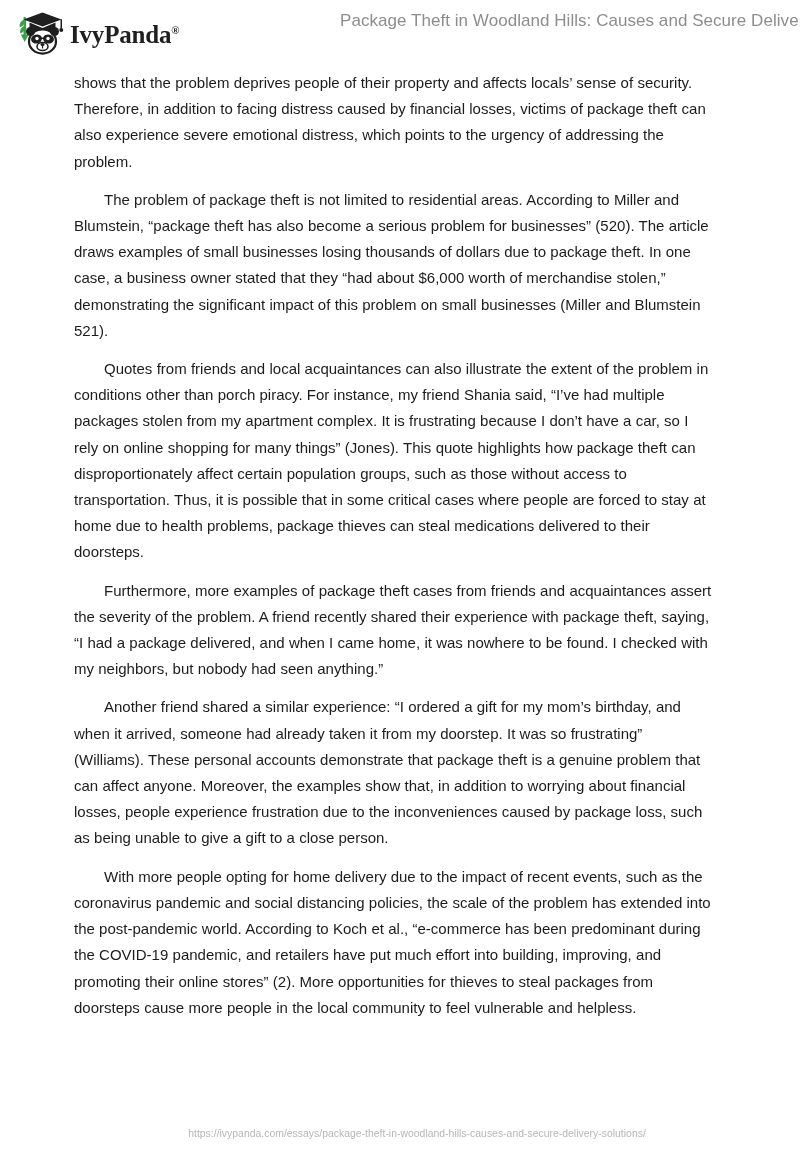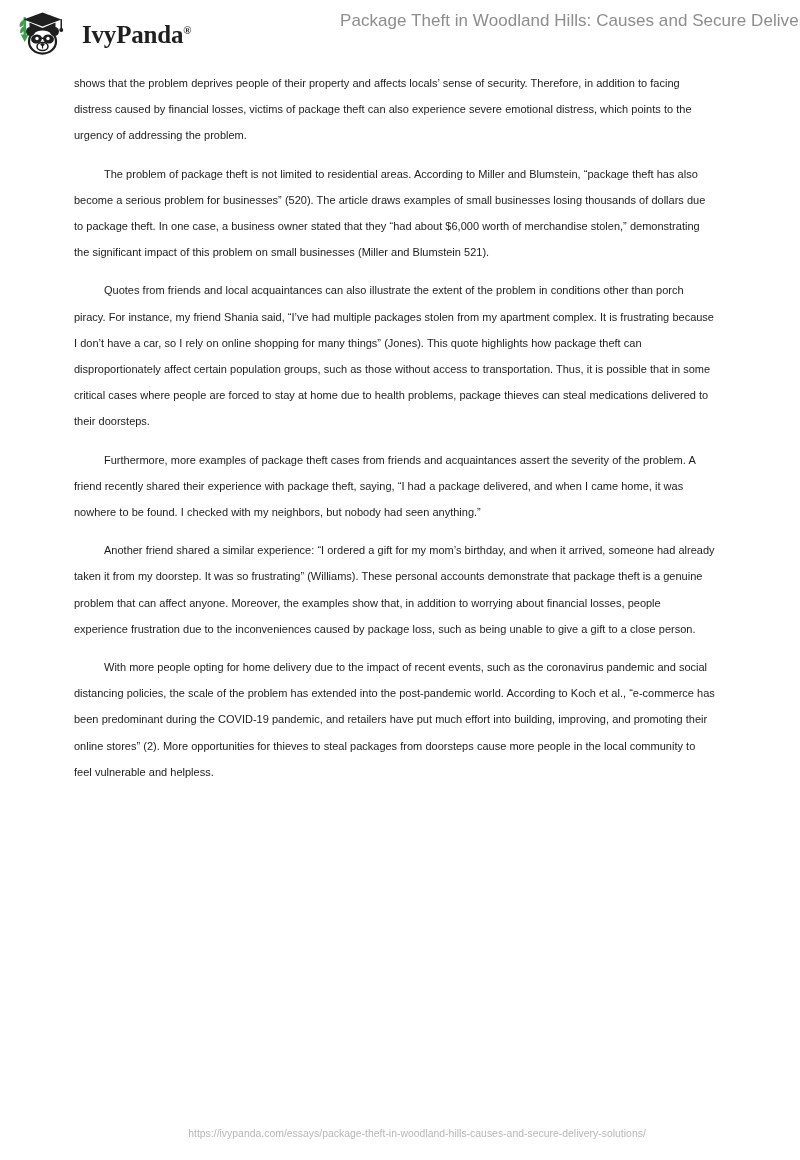--- a/index.html
+++ b/index.html
@@ -35,21 +35,21 @@
     display: flex;
     align-items: center;
   }
 
   .brand {
     position: absolute;
     left: 14px;
     top: 11px;
     display: flex;
     align-items: center;
-    gap: 16px;
+    gap: 4px;
     text-decoration: none;
   }
 
   .brand-mark {
     width: 52px;
     height: 44px;
     display: block;
     flex: none;
   }
 
@@ -90,21 +90,21 @@
   
   .doc-body {
     position: absolute;
     left: 74px;
     top: 70px;
     width: 642px;
   }
 
   .doc-paragraph {
     margin: 0 0 12px 0;
-    font-size: 11px;
+    font-size: 15px;
     line-height: 26.2px;
     color: #1c1c1c;
     text-align: left;
     text-indent: 30px;
     font-family: "Liberation Sans", sans-serif;
     word-spacing: 0.1px;
   }
 
   .doc-paragraph.no-indent {
     text-indent: 0;

